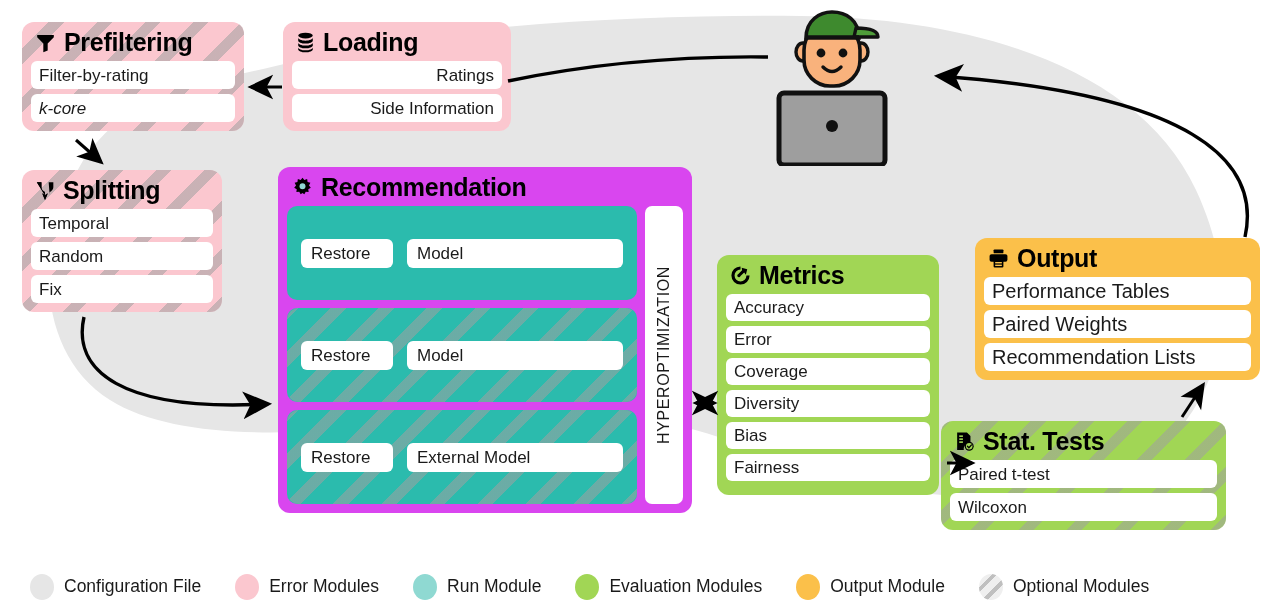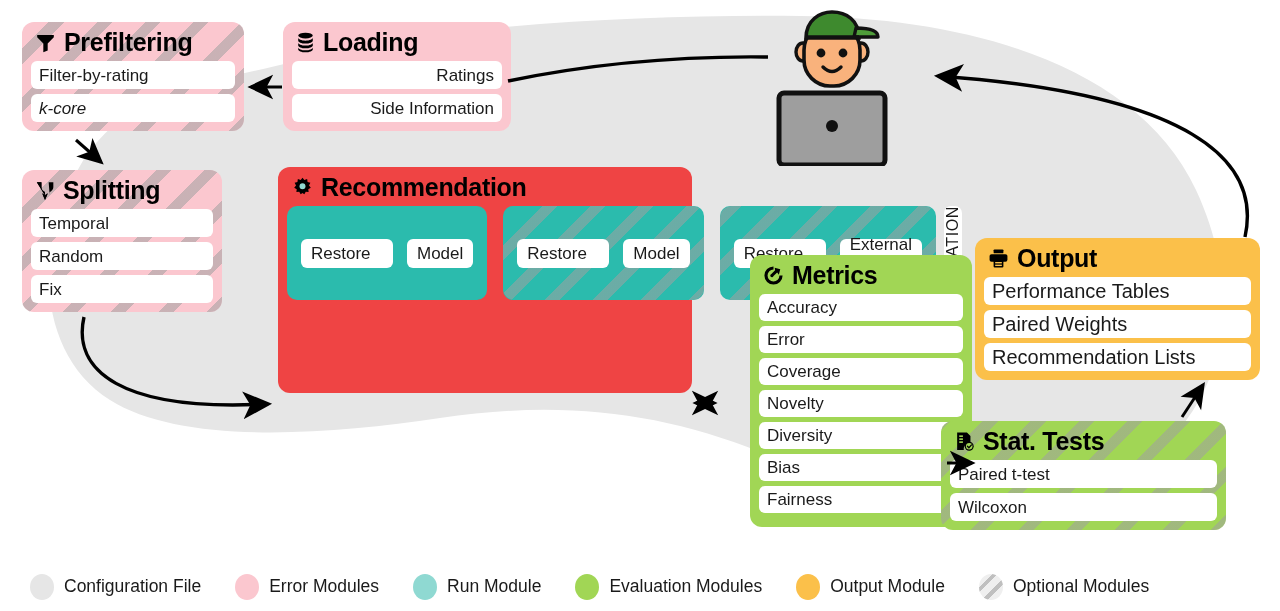--- a/index.html
+++ b/index.html
@@ -61,24 +61,24 @@
   #prefiltering .row { height:28px; font-size:17px; padding:0 8px; }
 
   #loading { left:283px; top:22px; width:228px; background:#FBC7CF; }
   #loading .head { font-size:25px; }
   #loading .row { height:28px; font-size:17px; padding:0 8px;justify-content:flex-end; }
 
   #splitting { left:22px; top:170px; width:200px; background:#FBC7CF; }
   #splitting .head { font-size:25px; }
   #splitting .row { height:28px; font-size:17px; padding:0 8px; }
 
-  #recommendation { left:278px; top:167px; width:414px; background:#ef4444; }
+  #recommendation { left:278px; top:167px; width:414px; background:#d946ef; }
   #recommendation .head { font-size:25px; margin-left:5px; }
   #recommendation .body { display:flex; gap:8px; align-items:stretch; }
-  #recommendation .runs { flex:1; display:flex; gap:16px; }
+  #recommendation .runs { flex:1; display:flex; flex-direction:column; gap:8px; }
   .run {
     background:#2BBBAD;
     border-radius:10px;
     height:94px;
     position:relative;
     display:flex; align-items:center;
     padding-left:14px;
     gap:14px;
   }
   .run .row { margin:0; height:29px; font-size:17px; padding:0 10px; }
@@ -92,21 +92,21 @@
   }
   .hyper span {
     writing-mode: vertical-rl;
     transform: rotate(180deg);
     font-size:16px;
     letter-spacing:0.6px;
     color:#1a1a1a;
     white-space:nowrap;
   }
 
-  #metrics { left:750px; top:255px; width:222px; background:#A1D655; }
+  #metrics { left:717px; top:255px; width:222px; background:#A1D655; }
   #metrics .head { font-size:25px; }
   #metrics .row { height:27px; font-size:17px; padding:0 8px; margin-bottom:5px; }
 
   #output { left:975px; top:238px; width:285px; background:#FBC04A; }
   #output .head { font-size:25px; }
   #output .row { height:28px; font-size:20px; padding:0 8px; }
 
   #stattests { left:941px; top:421px; width:285px; background:#A1D655; }
   #stattests .head { font-size:25px; }
   #stattests .row { height:28px; font-size:17px; padding:0 8px; }
@@ -263,23 +263,20 @@
     <div class="row">
         <span>Accuracy</span>
       </div>
     <div class="row">
         <span>Error</span>
       </div>
     <div class="row">
         <span>Coverage</span>
       </div>
     <div class="row">
-        <span>Novelty</span>
-      </div>
-    <div class="row">
         <span>Diversity</span>
       </div>
     <div class="row">
         <span>Bias</span>
       </div>
     <div class="row">
         <span>Fairness</span>
       </div>
   </div>
 

